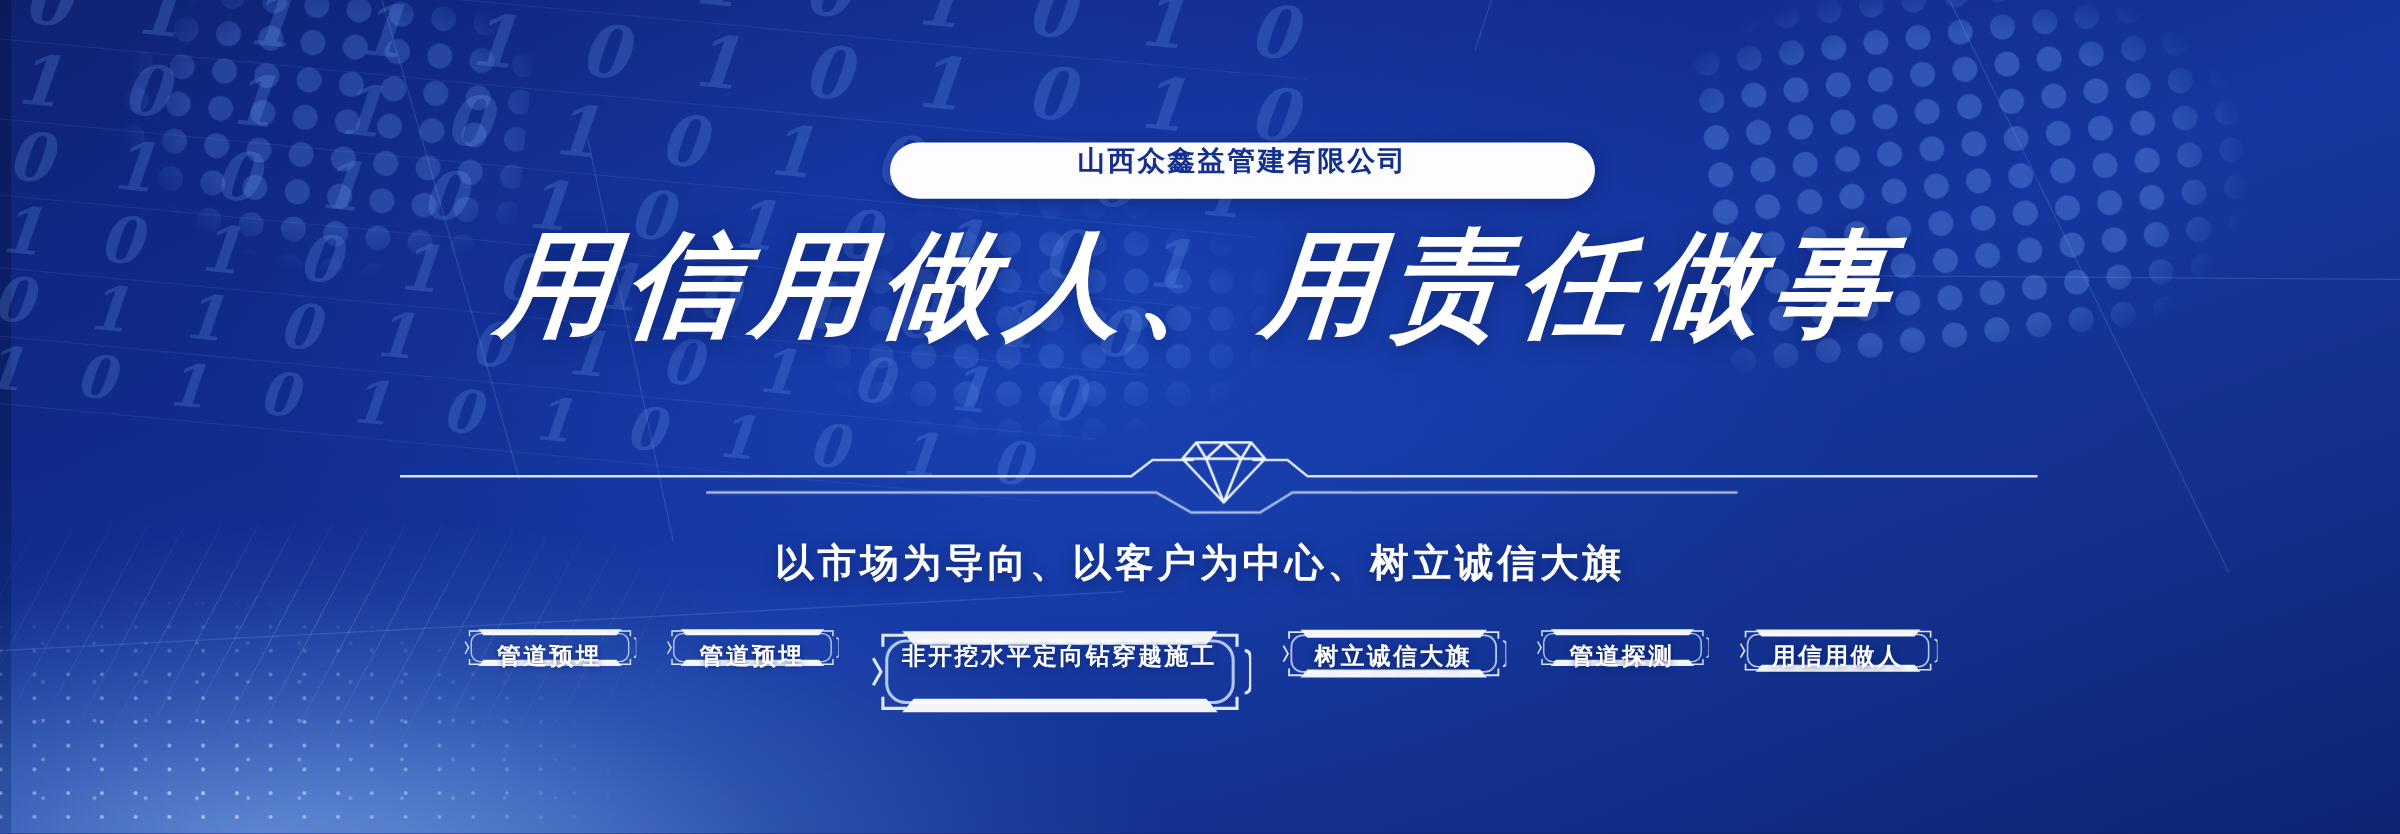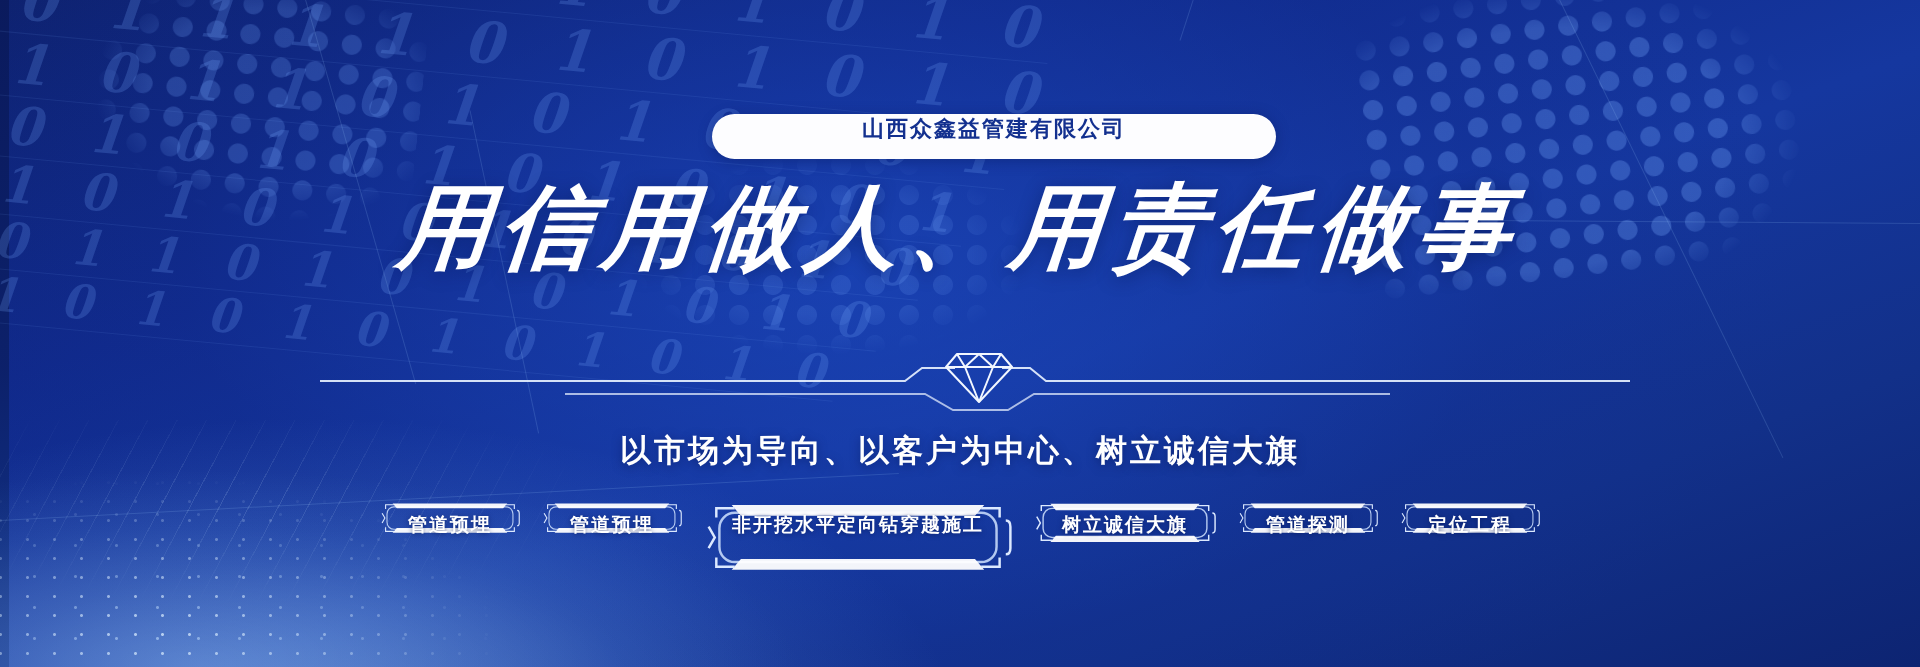--- a/index.html
+++ b/index.html
@@ -303,18 +303,18 @@
           <rect x="10" y="7" width="180" height="32" rx="10" fill="none" stroke="#cfe2ff" stroke-width="1.6" opacity=".85"></rect>
           <path d="M18 2 H182 L176 9 H24 Z" fill="#ffffff" opacity=".95"></path>
           <path d="M24 37 H176 L182 44 H18 Z" fill="#ffffff" opacity=".95"></path>
           <path d="M8 10 V4 H20" fill="none" stroke="#dce9ff" stroke-width="1.6"></path>
           <path d="M8 36 V42 H20" fill="none" stroke="#dce9ff" stroke-width="1.6"></path>
           <path d="M192 10 V4 H180" fill="none" stroke="#dce9ff" stroke-width="1.6"></path>
           <path d="M192 36 V42 H180" fill="none" stroke="#dce9ff" stroke-width="1.6"></path>
           <path d="M3 16 L7 23 L3 30" fill="none" stroke="#dce9ff" stroke-width="1.6"></path>
           <path d="M196 12 Q199 12 199 16 V30 Q199 34 196 34" fill="none" stroke="#dce9ff" stroke-width="1.6"></path>
         </svg>
-        <span class="chip-label">定位工程</span>
+        <span class="chip-label">用信用做人</span>
       </div>
 
     </div>
   </div>
 </div>
 
 </body></html>

